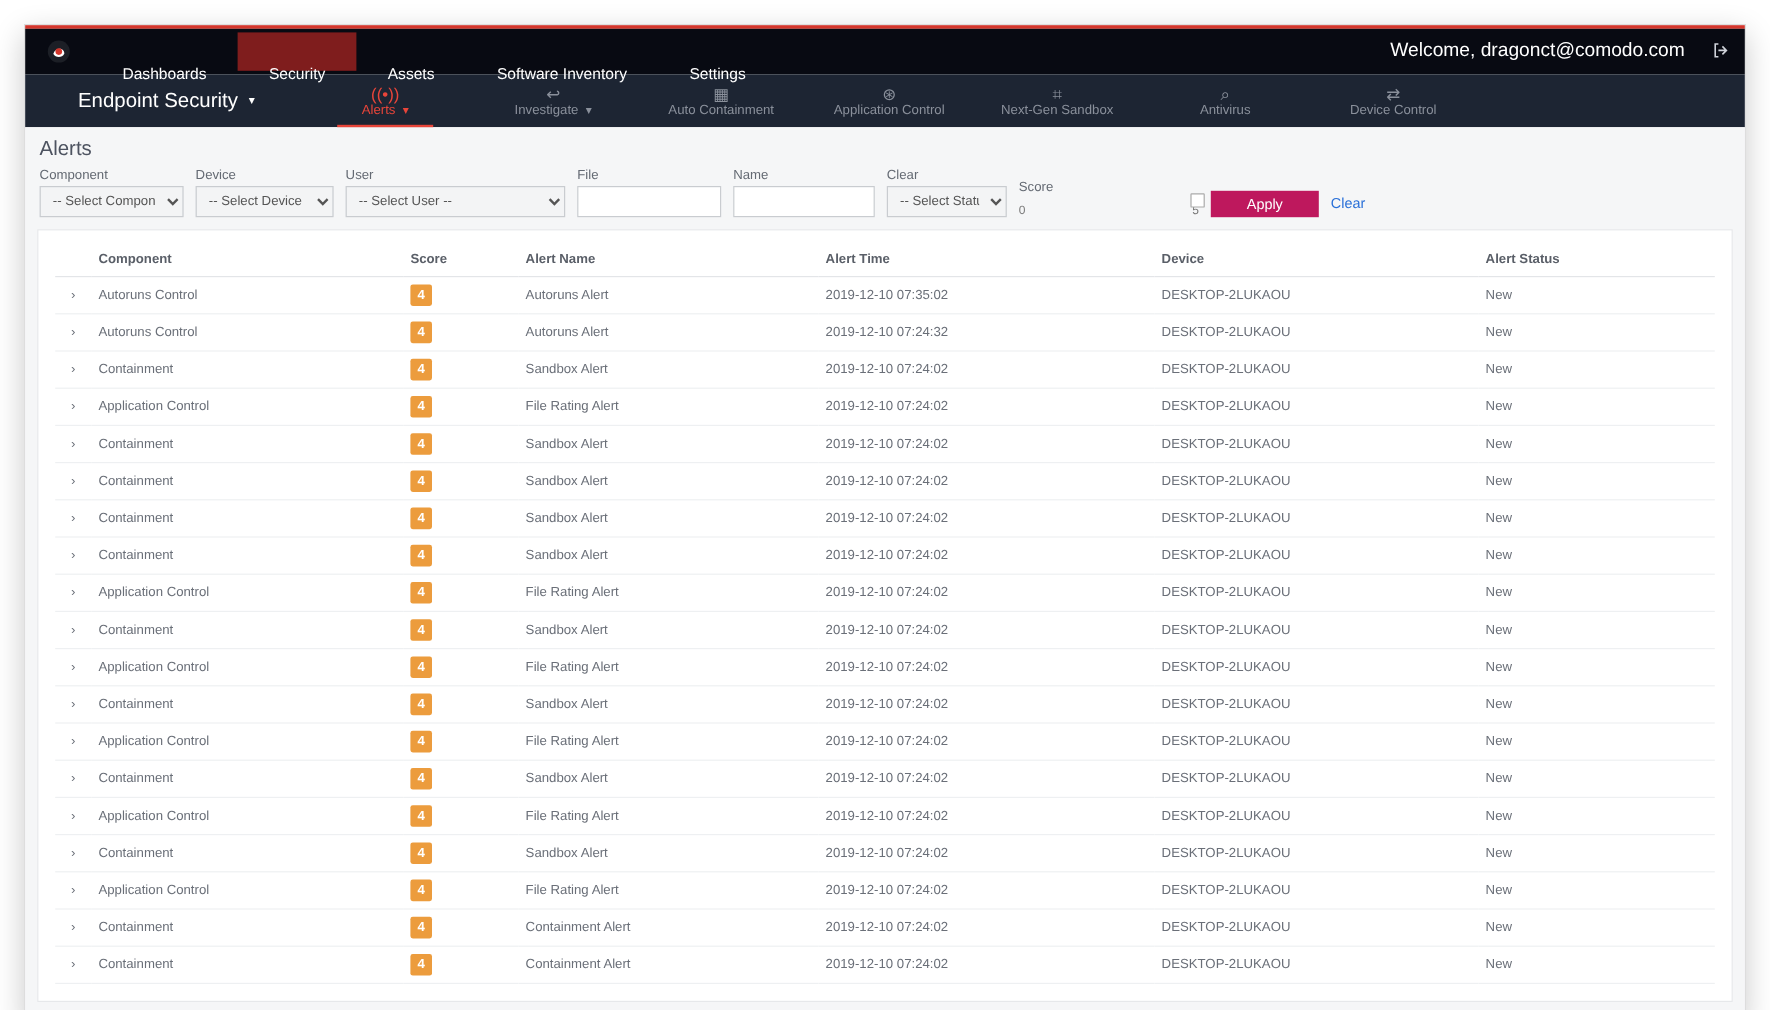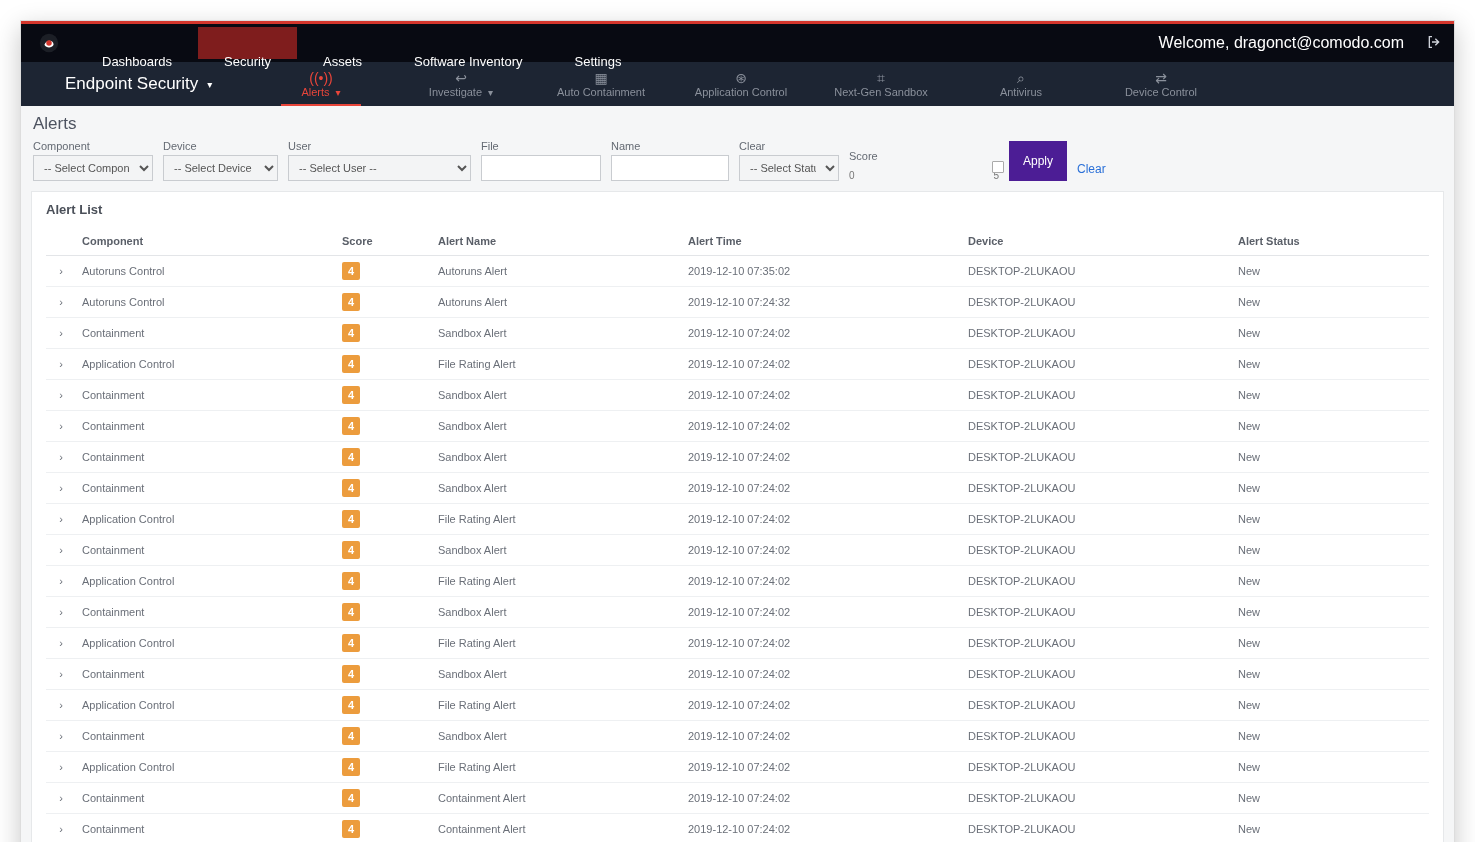--- a/index.html
+++ b/index.html
@@ -96,21 +96,21 @@
   .slider {
     flex:1; height:6px; background:linear-gradient(to right,#2aa58b 0%,#2aa58b 100%);
     position:relative; border-radius:2px;
   }
   .slider .handle {
     position:absolute; right:-5px; top:-4px; width:12px; height:12px; background:#fff;
     border:1px solid #aaa; border-radius:1px;
   }
   .slider-labels { display:flex; justify-content:space-between; font-size:10px; color:#777; margin-top:2px;}
   .apply-btn {
-    height:40px; background:#4c1d95; color:#fff; border:none; padding:0 14px; font-size:12px; cursor:pointer;
+    height:22px; background:#be185d; color:#fff; border:none; padding:0 30px; font-size:12px; cursor:pointer;
     margin-bottom:0;
   }
   .clear-link { color:#2a70d8; font-size:12px; cursor:pointer; padding-bottom:5px;}
   .list-card {
     background:#fff; margin-top:10px; border:1px solid #e6e8ea;
     padding: 10px 14px 14px 14px;
   }
   .list-title { font-size:13px; font-weight:600; color:#4b5059; margin-bottom:10px;}
   table.alerts { width:100%; border-collapse:collapse; font-size:11px; }
   table.alerts thead th {
@@ -235,21 +235,20 @@
         <div class="slider-labels">
           <span>0</span>
           <span>5</span>
         </div>
       </div>
       <button class="apply-btn">Apply</button>
       <span class="clear-link">Clear</span>
     </div>
 
     <div class="list-card">
-      <div class="list-title">Alert List</div>
       <table class="alerts">
         <thead>
           <tr>
             <th class="expander"></th>
             <th class="col-comp">Component</th>
             <th class="col-score">Score</th>
             <th class="col-aname">Alert Name</th>
             <th class="col-time">Alert Time</th>
             <th class="col-device">Device</th>
             <th class="col-status">Alert Status</th>

